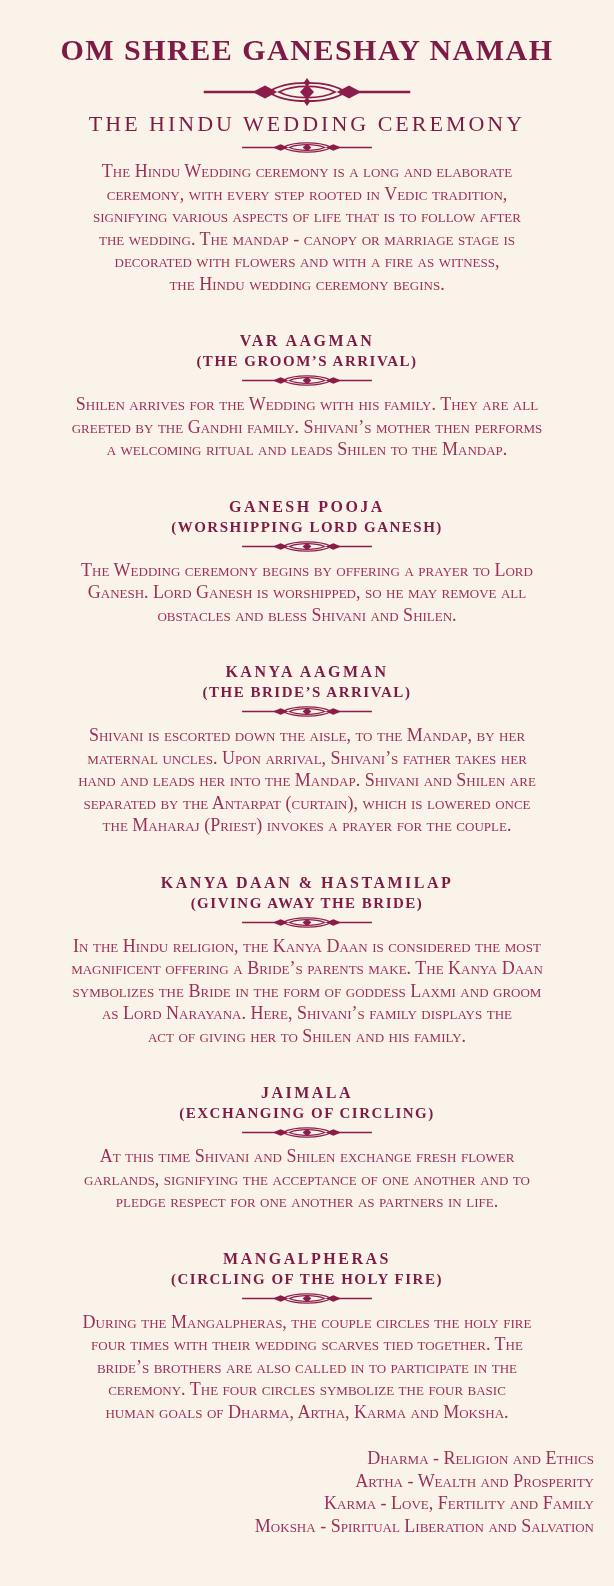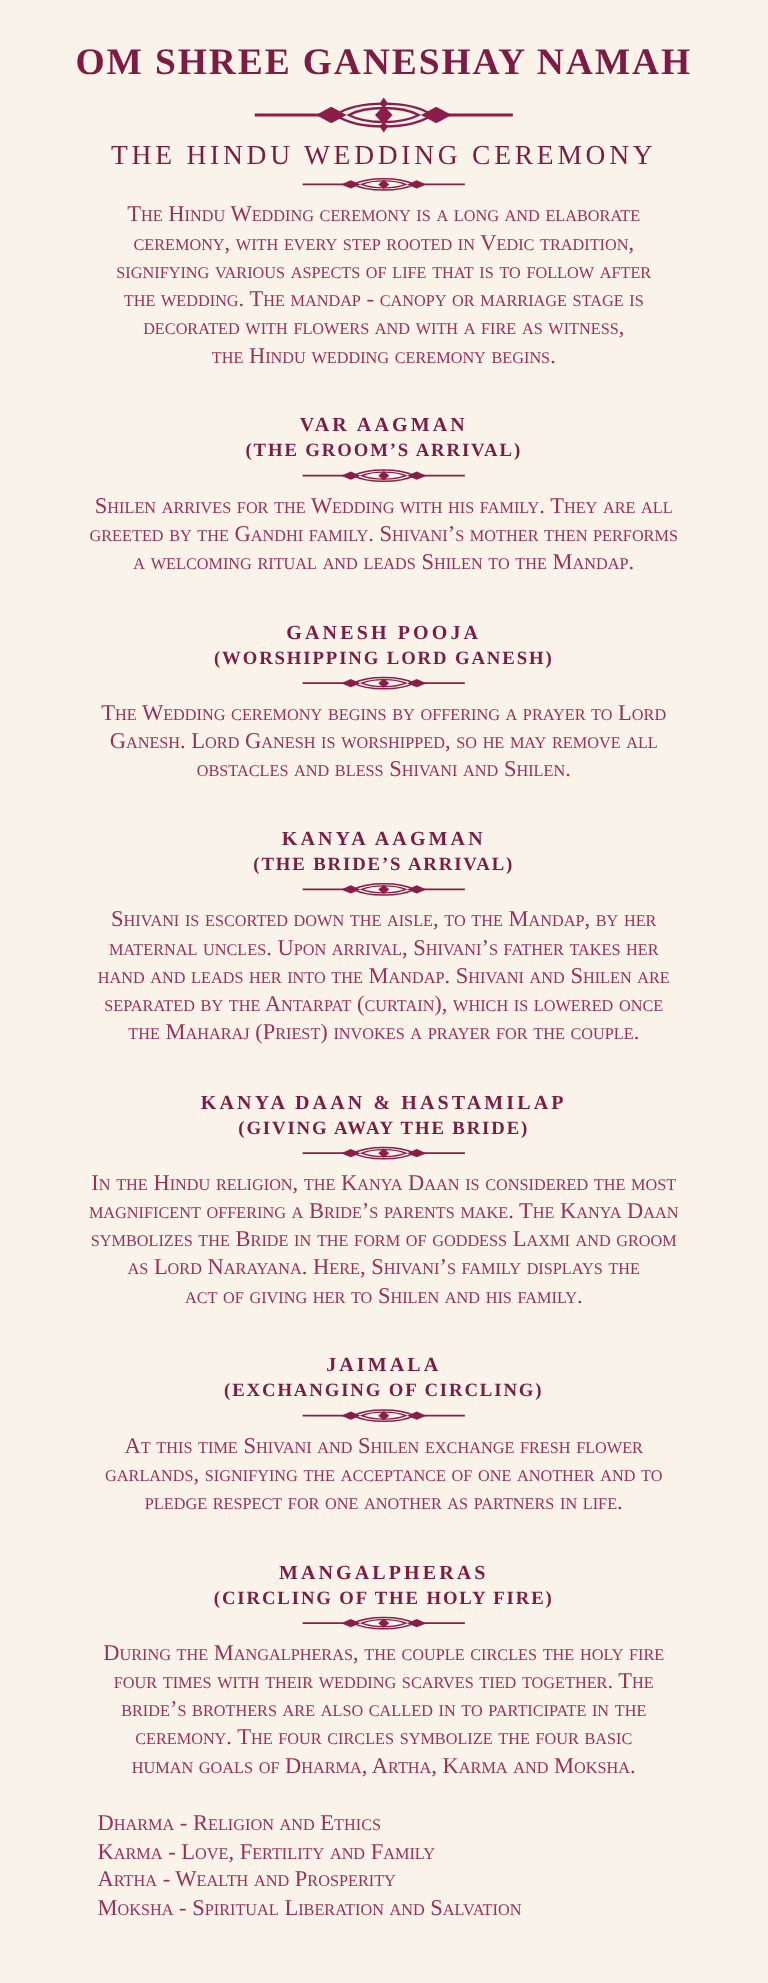--- a/index.html
+++ b/index.html
@@ -61,21 +61,21 @@
     margin: 5px auto 0;
     max-width: 576px;
     font-size: 18px;
     line-height: 22.5px;
     font-variant: small-caps;
     white-space: pre-line;
     color: var(--body-text);
   }
   .goals {
     margin: 24px 0 0 58px;
-    text-align: left;
+    text-align: right;
   }
   .goal-item {
     font-size: 18px;
     line-height: 22.5px;
     font-variant: small-caps;
     color: var(--body-text);
   }
 </style>
 </head>
 <body>
@@ -233,19 +233,19 @@
       </svg>
     </div>
     <div class="body-text">During the Mangalpheras, the couple circles the holy fire
 four times with their wedding scarves tied together.  The
 bride’s brothers are also called in to participate in the
 ceremony.  The four circles symbolize the four basic
 human goals of Dharma, Artha, Karma and Moksha.</div>
 
     <div class="goals">
       <div class="goal-item">Dharma - Religion and Ethics</div>
+      <div class="goal-item">Artha - Wealth and Prosperity</div>
       <div class="goal-item">Karma - Love, Fertility and Family</div>
-      <div class="goal-item">Artha - Wealth and Prosperity</div>
       <div class="goal-item">Moksha - Spiritual Liberation and Salvation</div>
     </div>
   </div>
 
 </div>
 
 </body></html>

